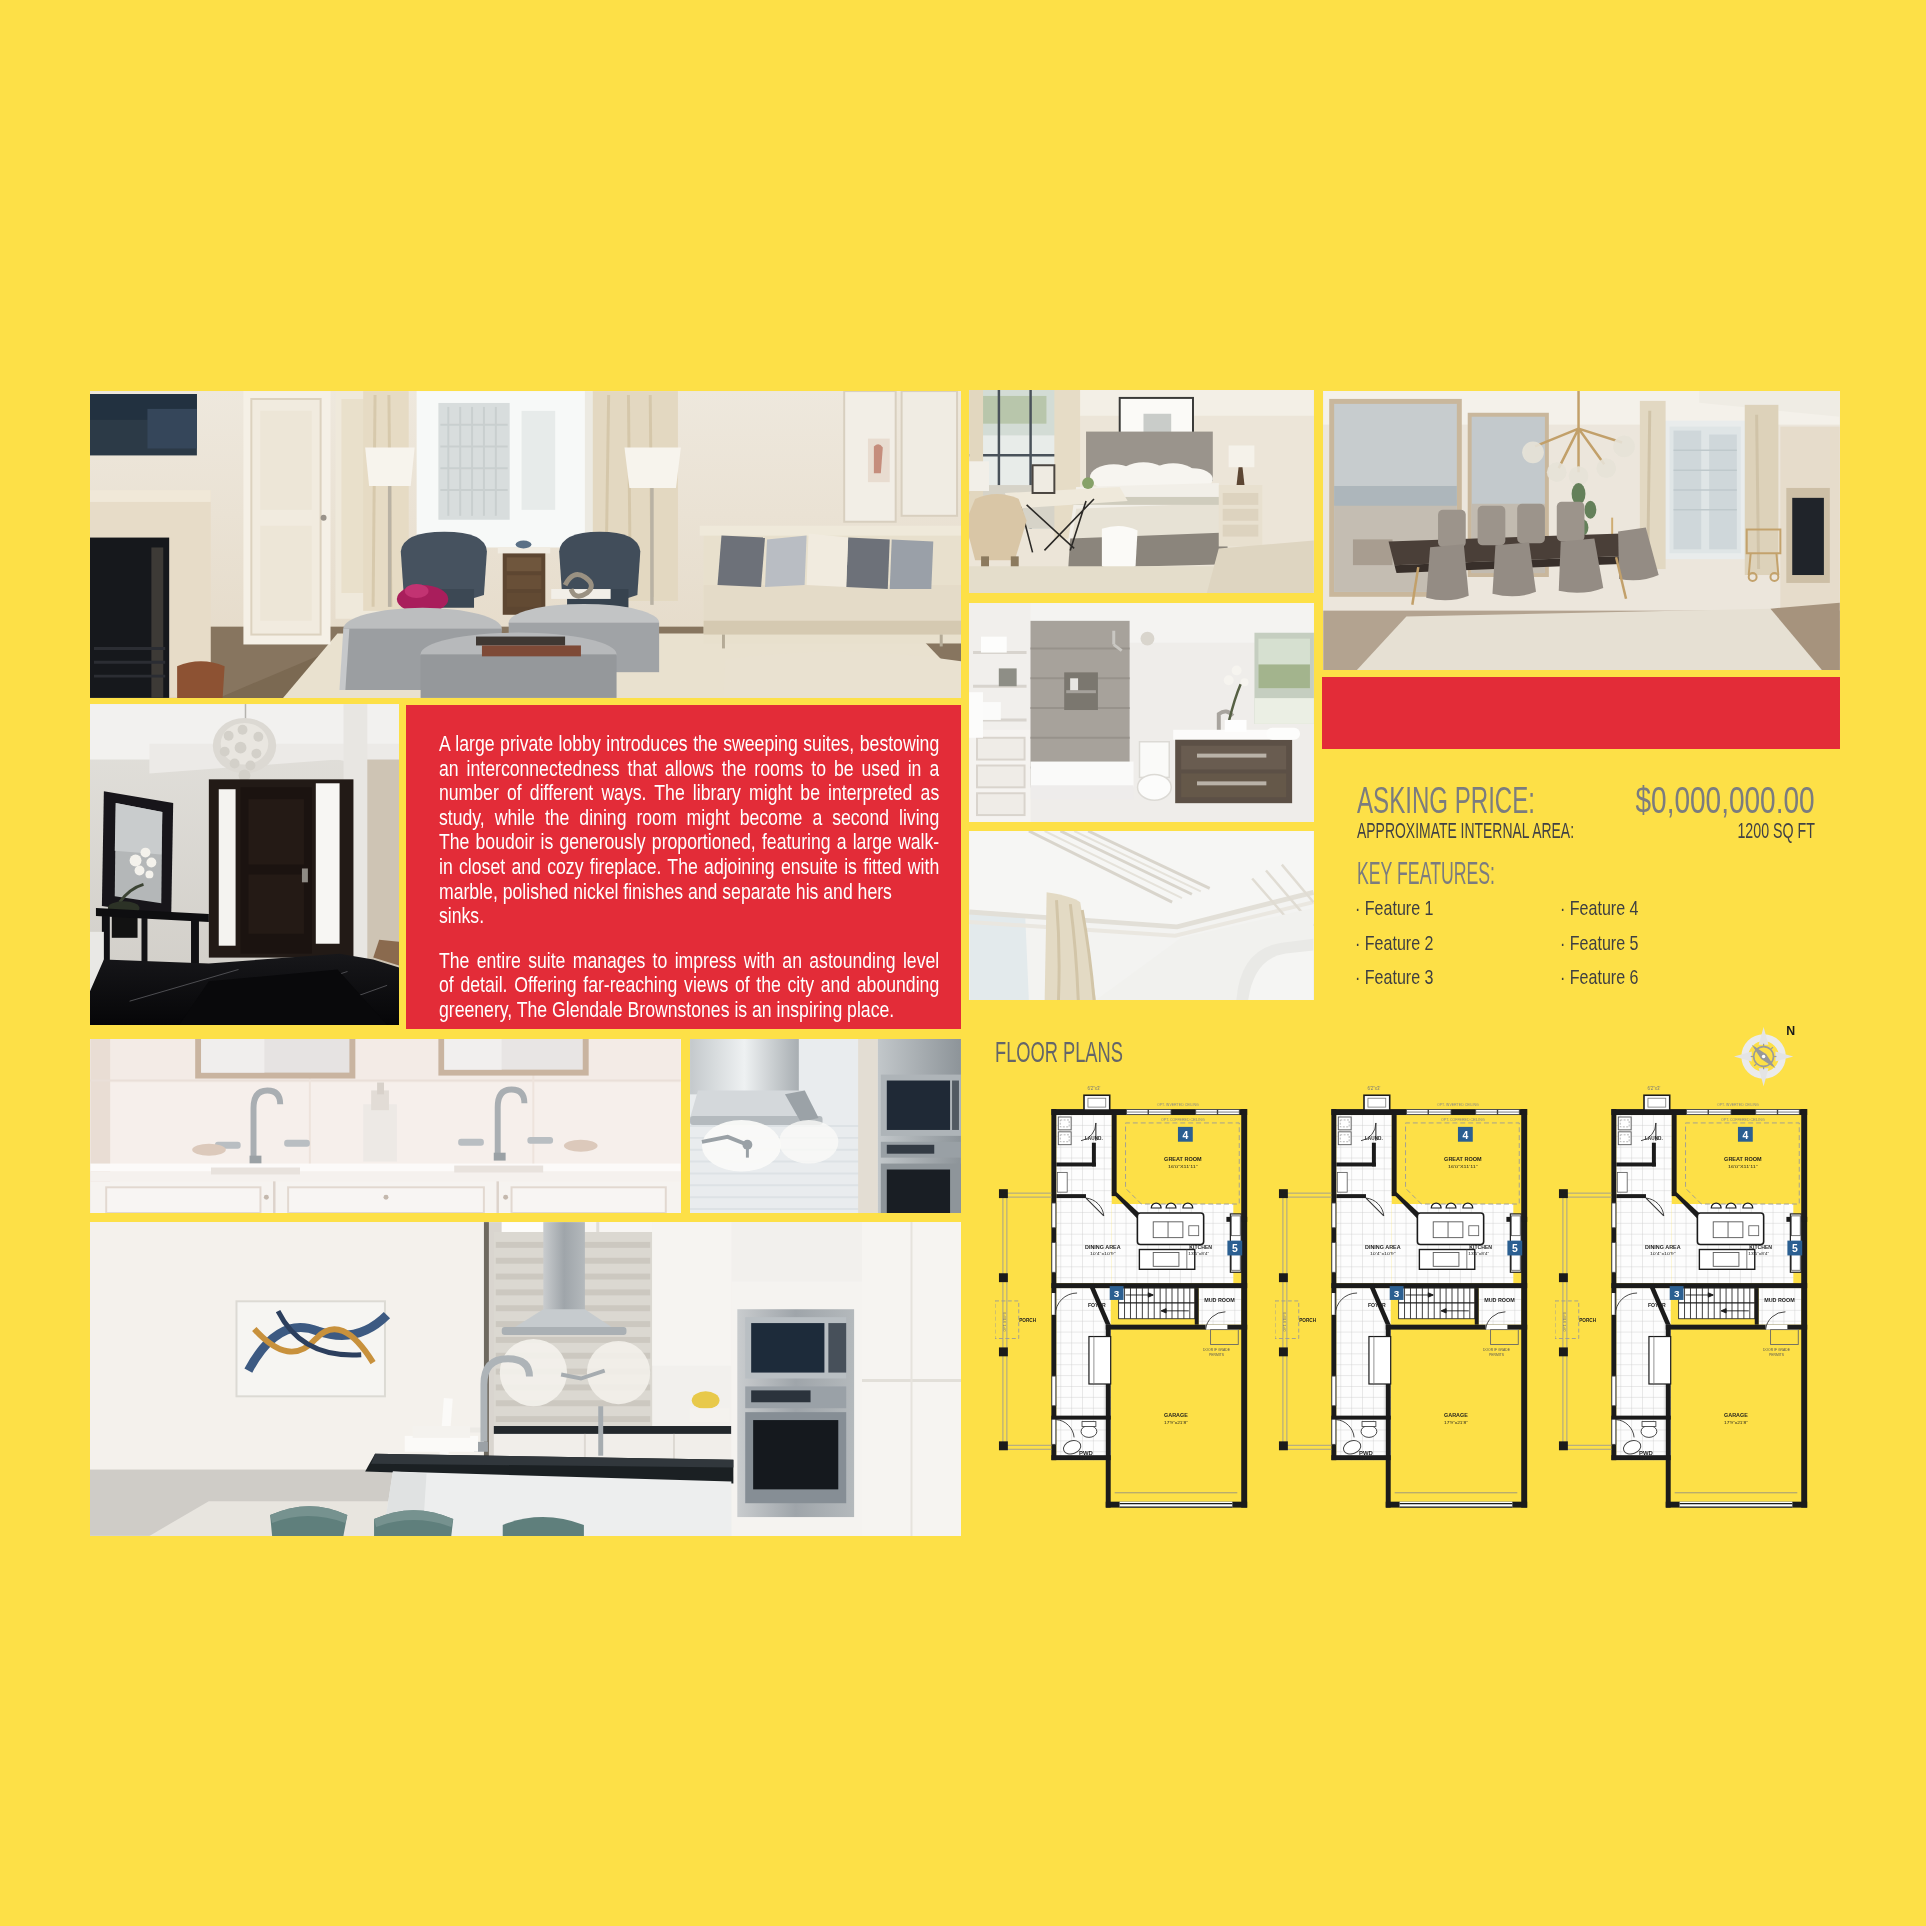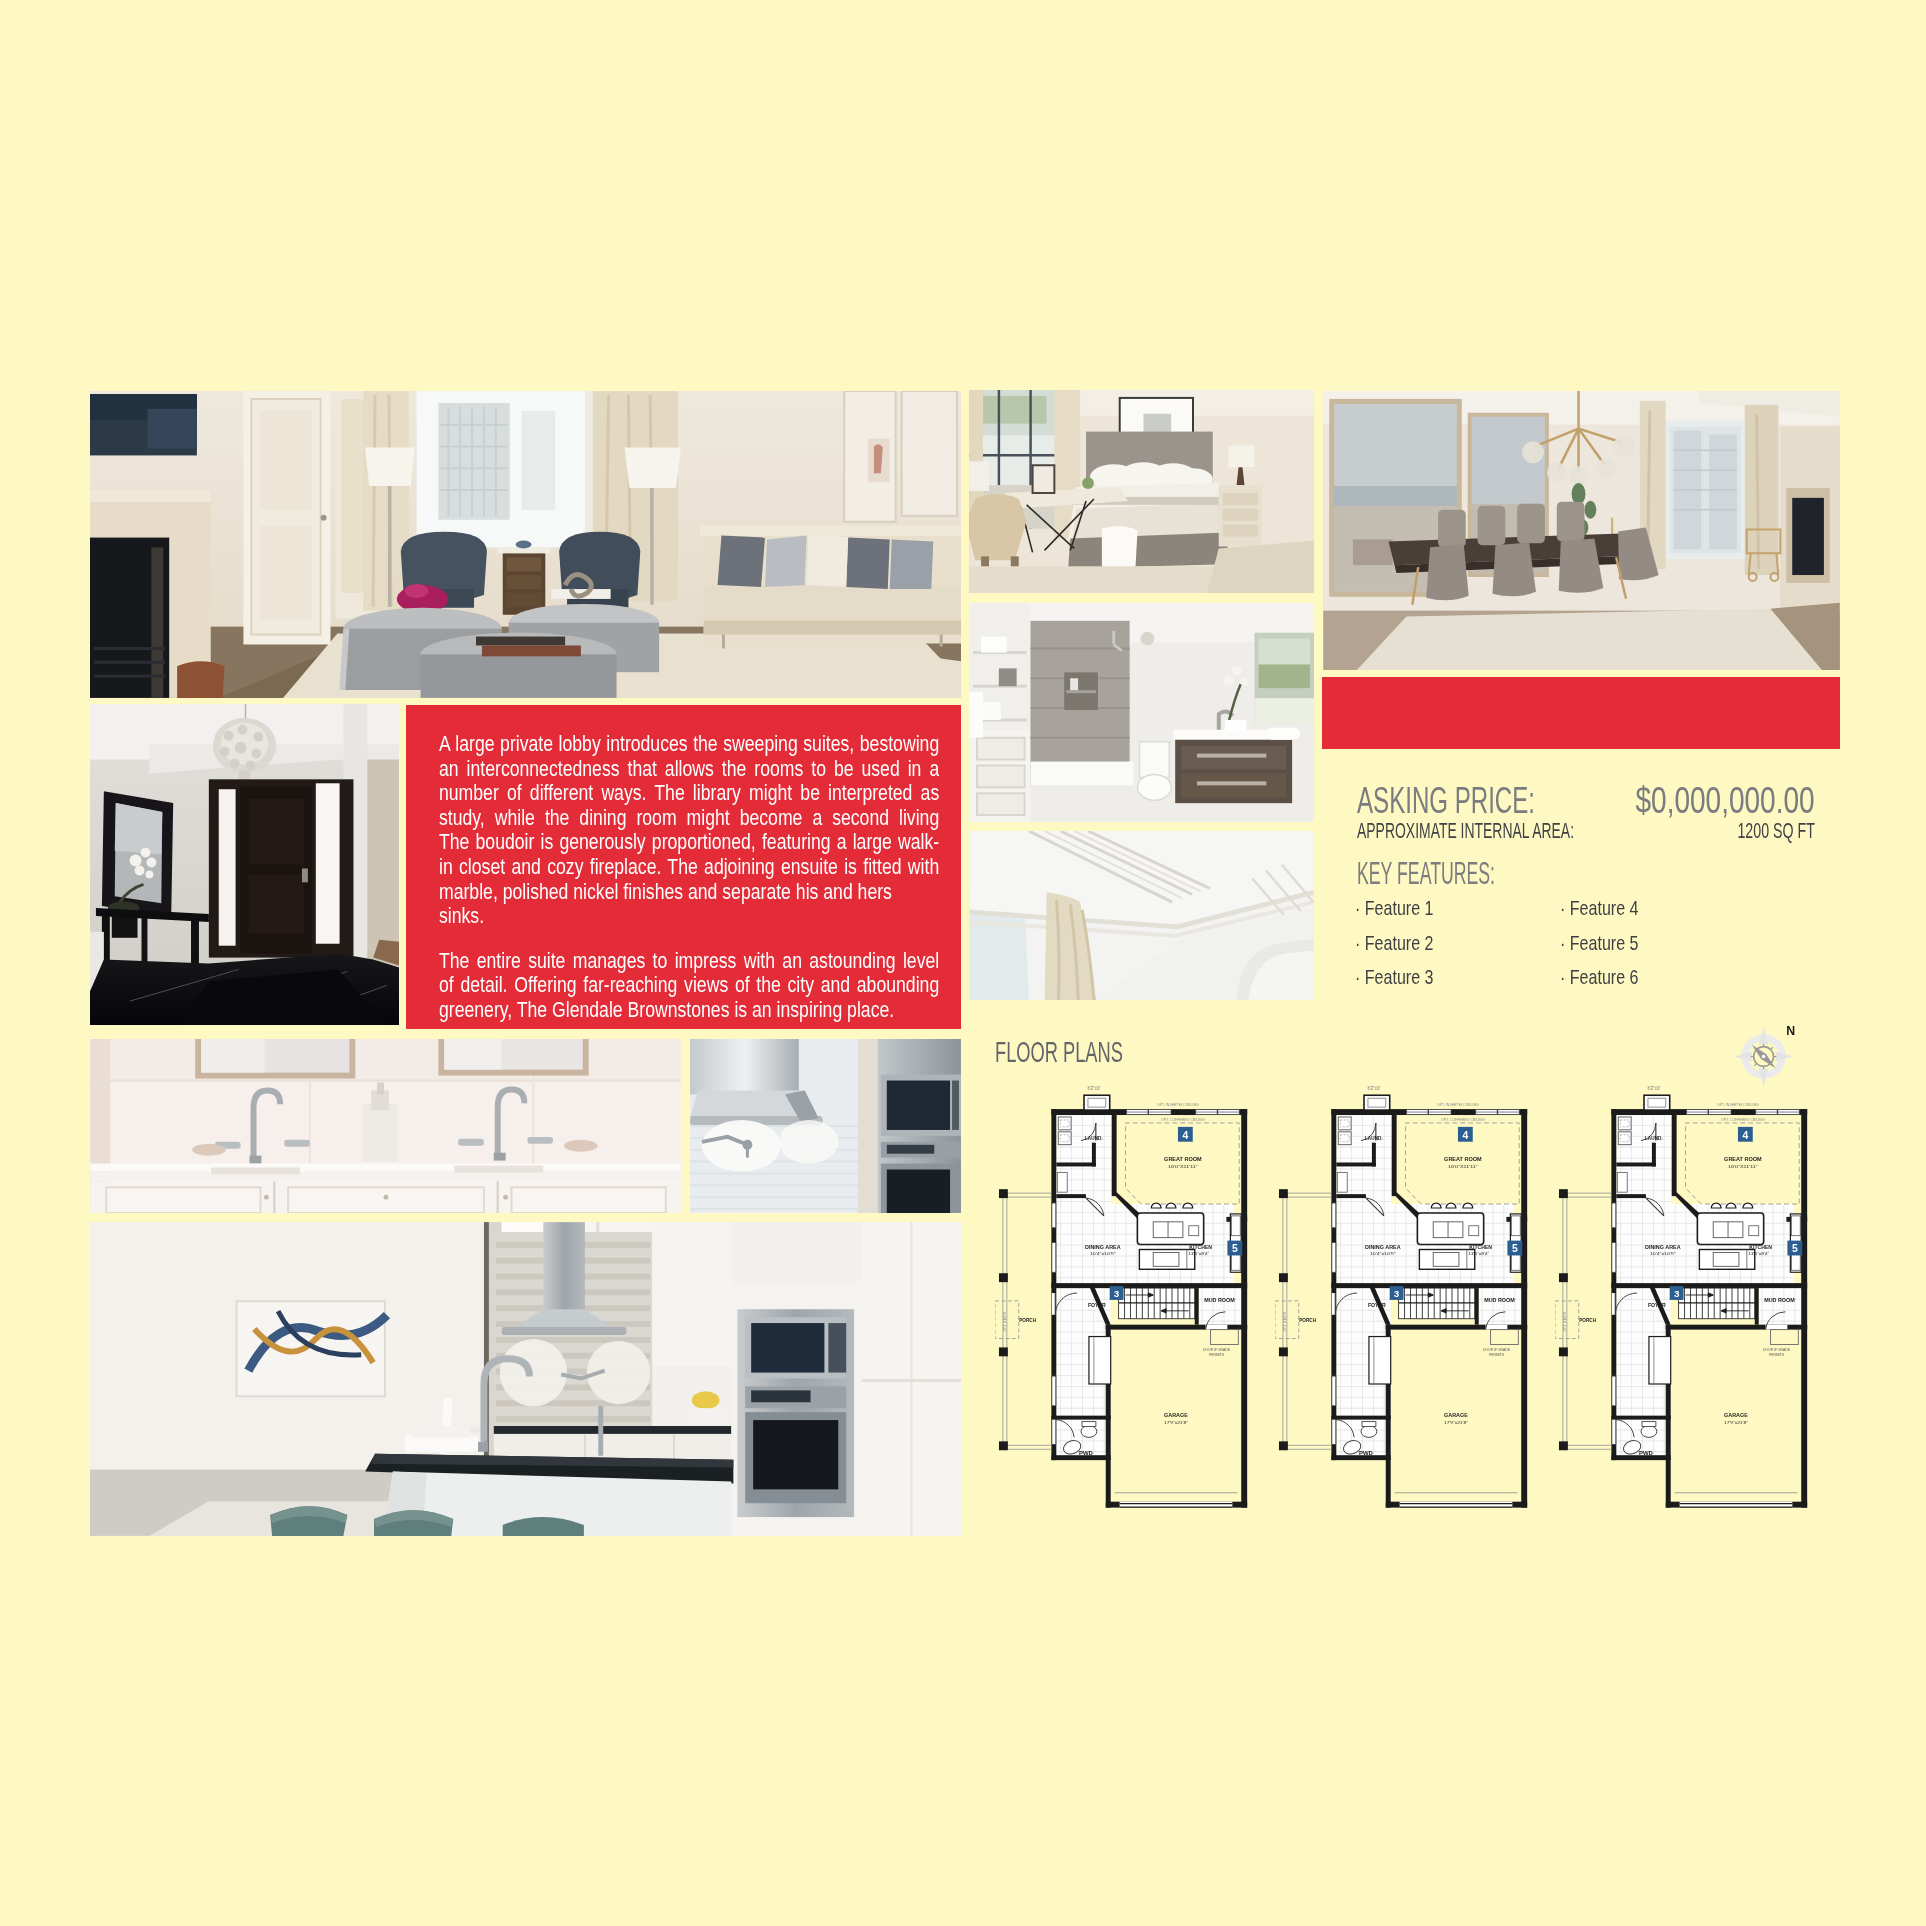--- a/index.html
+++ b/index.html
@@ -1,16 +1,16 @@
 <!DOCTYPE html>
 <html><head>
 <meta charset="utf-8">
 <style>
 html,body{margin:0;padding:0;background:#fff;}
-#page{position:relative;width:1927px;height:1927px;background:#fef9c3;overflow:hidden;
+#page{position:relative;width:1927px;height:1927px;background:#fde047;overflow:hidden;
   font-family:"Liberation Sans",sans-serif;}
 .abs{position:absolute;}
 .photo{position:absolute;overflow:hidden;}
 .photo svg{display:block;}
 .jl{text-align:justify;height:24.6px;overflow:hidden;}
 .jl::after{content:"";display:inline-block;width:100%;height:0;}
 </style>
 </head>
 <body>
 <div id="page">

